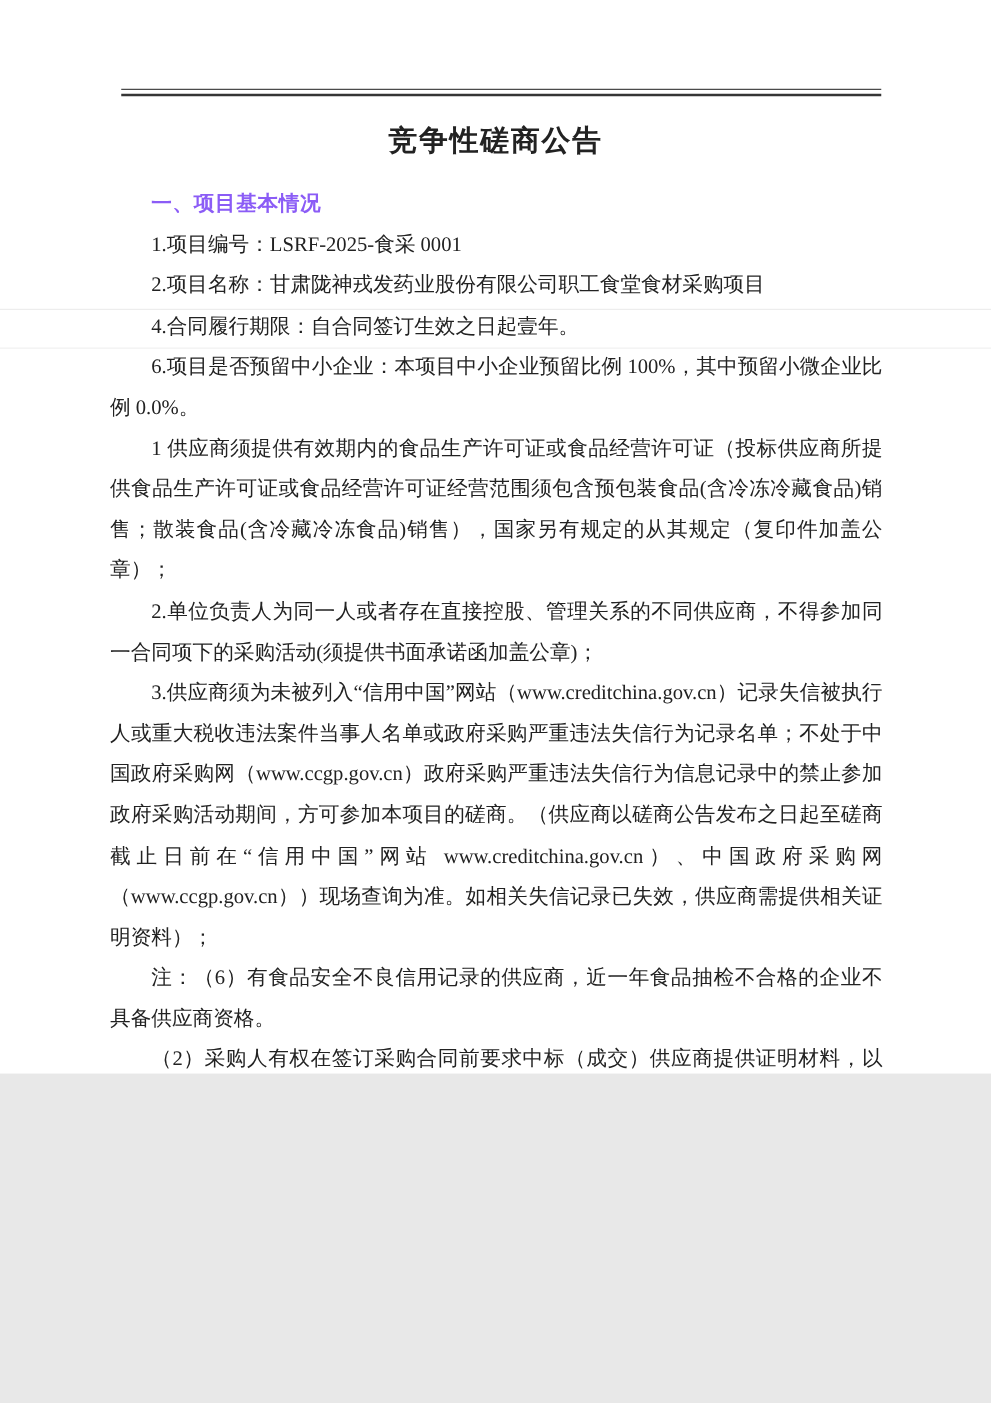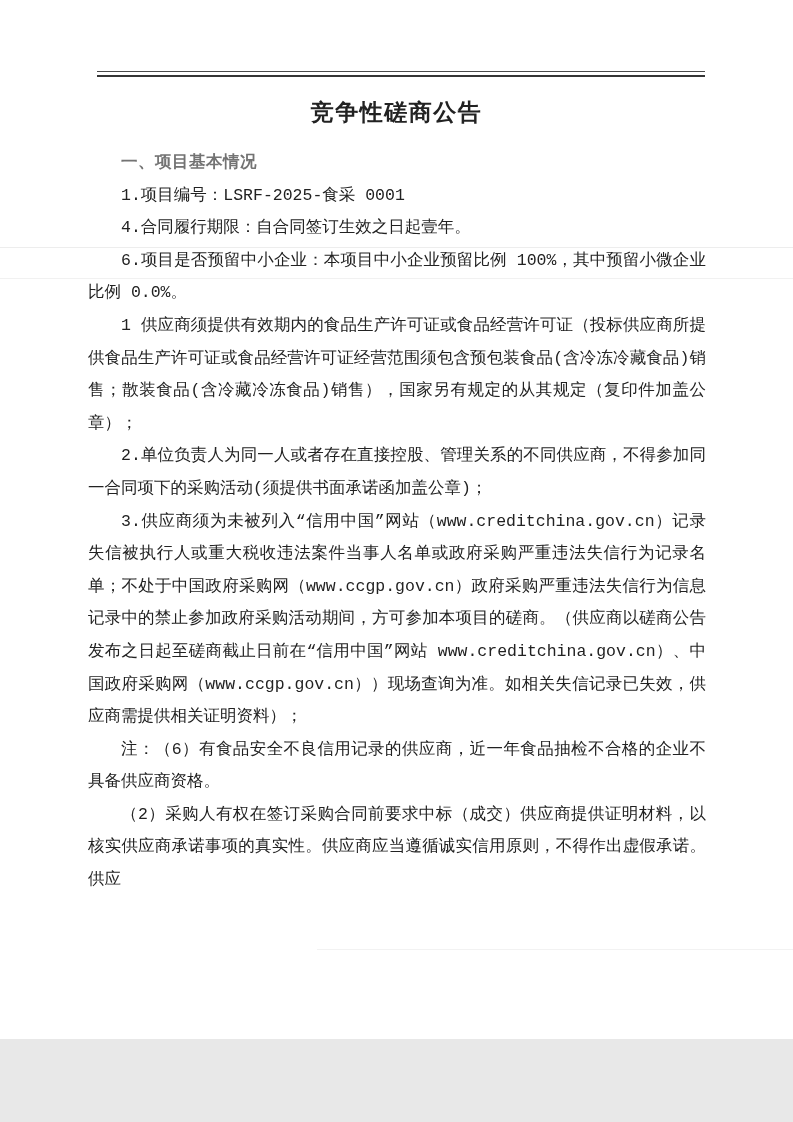--- a/index.html
+++ b/index.html
@@ -3,24 +3,24 @@
 <meta charset="utf-8">
 <style>
   html, body {
     margin: 0;
     padding: 0;
     background: #e8e8e8;
   }
   .page {
     position: relative;
     width: 793px;
-    height: 1039px;
+    height: 859px;
     margin: 0 auto;
     background: #ffffff;
-    font-family: Liberation Mono, monospace;
+    font-family: Liberation Serif, serif;
     color: #1e1e1e;
     overflow: hidden;
   }
   
   .scan-line {
     position: absolute;
     height: 1px;
     background: #ededed;
     pointer-events: none;
   }
@@ -60,21 +60,21 @@
     text-align: justify;
     color: #222222;
   }
   .doc-body p {
     margin: 0;
     text-indent: 2em;
   }
   .doc-body p.heading {
     font-weight: 700;
     letter-spacing: 0.5px;
-    color: #737373;
+    color: #8b5cf6;
   }
   .page-footer {
     position: absolute;
     top: 1038px;
     left: 0;
     width: 100%;
     text-align: center;
     font-size: 14.5px;
     color: #2a2a2a;
   }
@@ -87,20 +87,21 @@
   <div class="scan-line b"></div>
   <div class="scan-line c"></div>
 
   <div class="head-rule"></div>
 
   <h1 class="doc-title">竞争性磋商公告</h1>
 
   <div class="doc-body" id="paragraphs">
       <p class="heading">一、项目基本情况</p>
       <p class="body">1.项目编号：LSRF-2025-食采 0001</p>
+      <p class="body">2.项目名称：甘肃陇神戎发药业股份有限公司职工食堂食材采购项目</p>
       <p class="body">4.合同履行期限：自合同签订生效之日起壹年。</p>
       <p class="body">6.项目是否预留中小企业：本项目中小企业预留比例 100%，其中预留小微企业比例 0.0%。</p>
       <p class="body">1 供应商须提供有效期内的食品生产许可证或食品经营许可证（投标供应商所提供食品生产许可证或食品经营许可证经营范围须包含预包装食品(含冷冻冷藏食品)销售；散装食品(含冷藏冷冻食品)销售），国家另有规定的从其规定（复印件加盖公章）；</p>
       <p class="body">2.单位负责人为同一人或者存在直接控股、管理关系的不同供应商，不得参加同一合同项下的采购活动(须提供书面承诺函加盖公章)；</p>
       <p class="body">3.供应商须为未被列入“信用中国”网站（www.creditchina.gov.cn）记录失信被执行人或重大税收违法案件当事人名单或政府采购严重违法失信行为记录名单；不处于中国政府采购网（www.ccgp.gov.cn）政府采购严重违法失信行为信息记录中的禁止参加政府采购活动期间，方可参加本项目的磋商。（供应商以磋商公告发布之日起至磋商截止日前在“信用中国”网站 www.creditchina.gov.cn）、中国政府采购网（www.ccgp.gov.cn））现场查询为准。如相关失信记录已失效，供应商需提供相关证明资料）；</p>
       <p class="body">注：（6）有食品安全不良信用记录的供应商，近一年食品抽检不合格的企业不具备供应商资格。</p>
       <p class="body">（2）采购人有权在签订采购合同前要求中标（成交）供应商提供证明材料，以核实供应商承诺事项的真实性。供应商应当遵循诚实信用原则，不得作出虚假承诺。供应</p>
     </div>
 
   <div class="page-footer">1</div>

